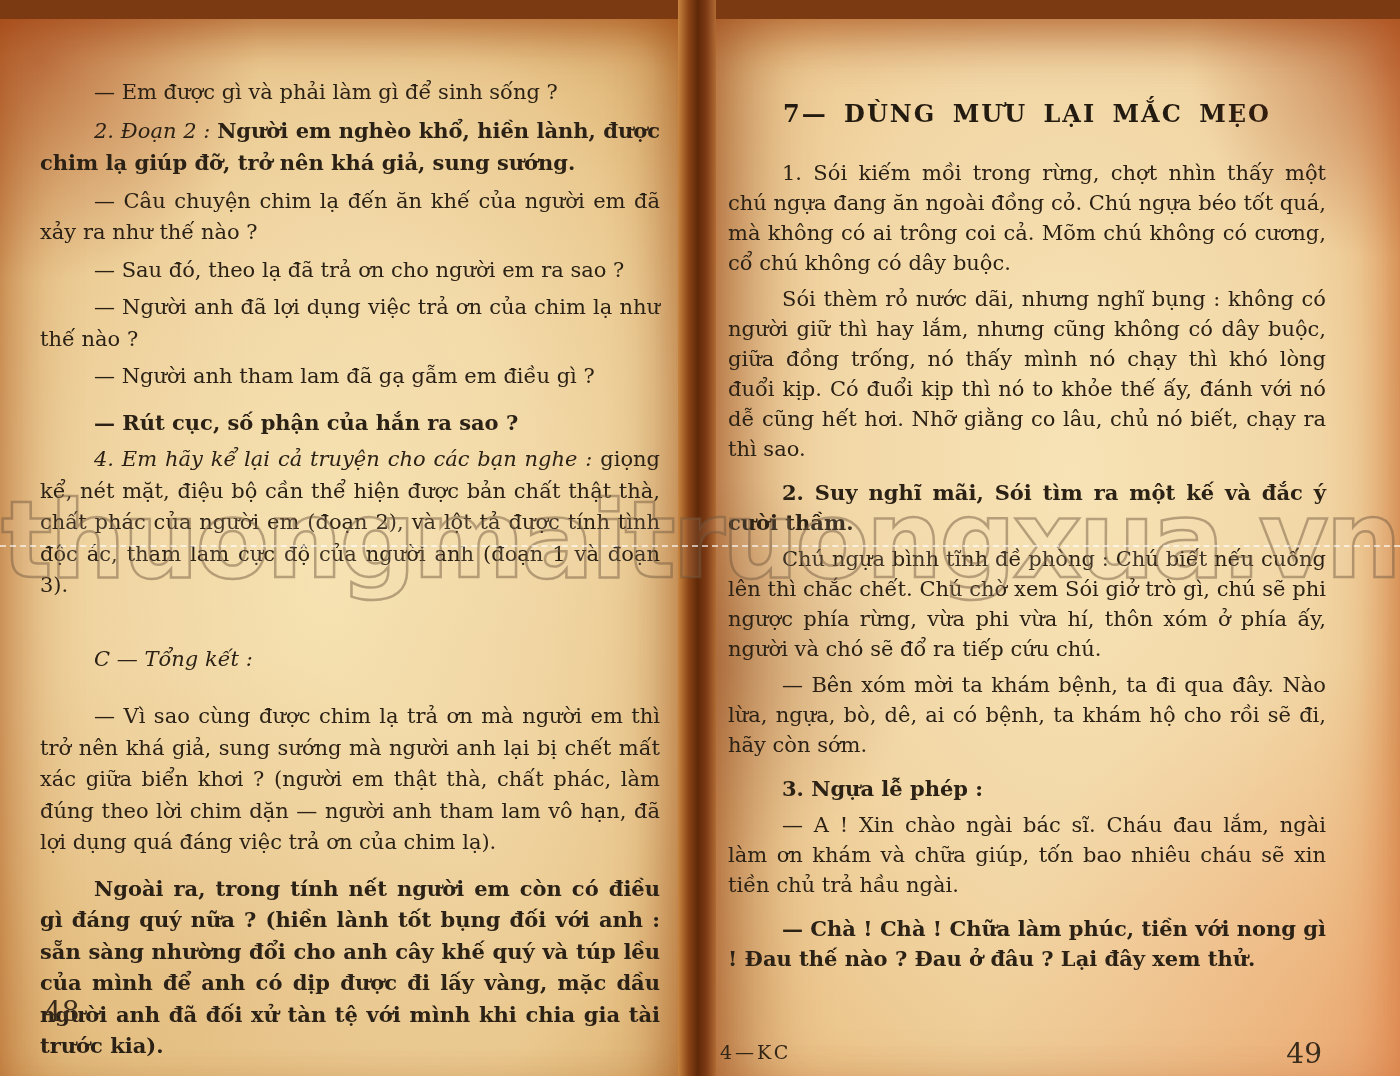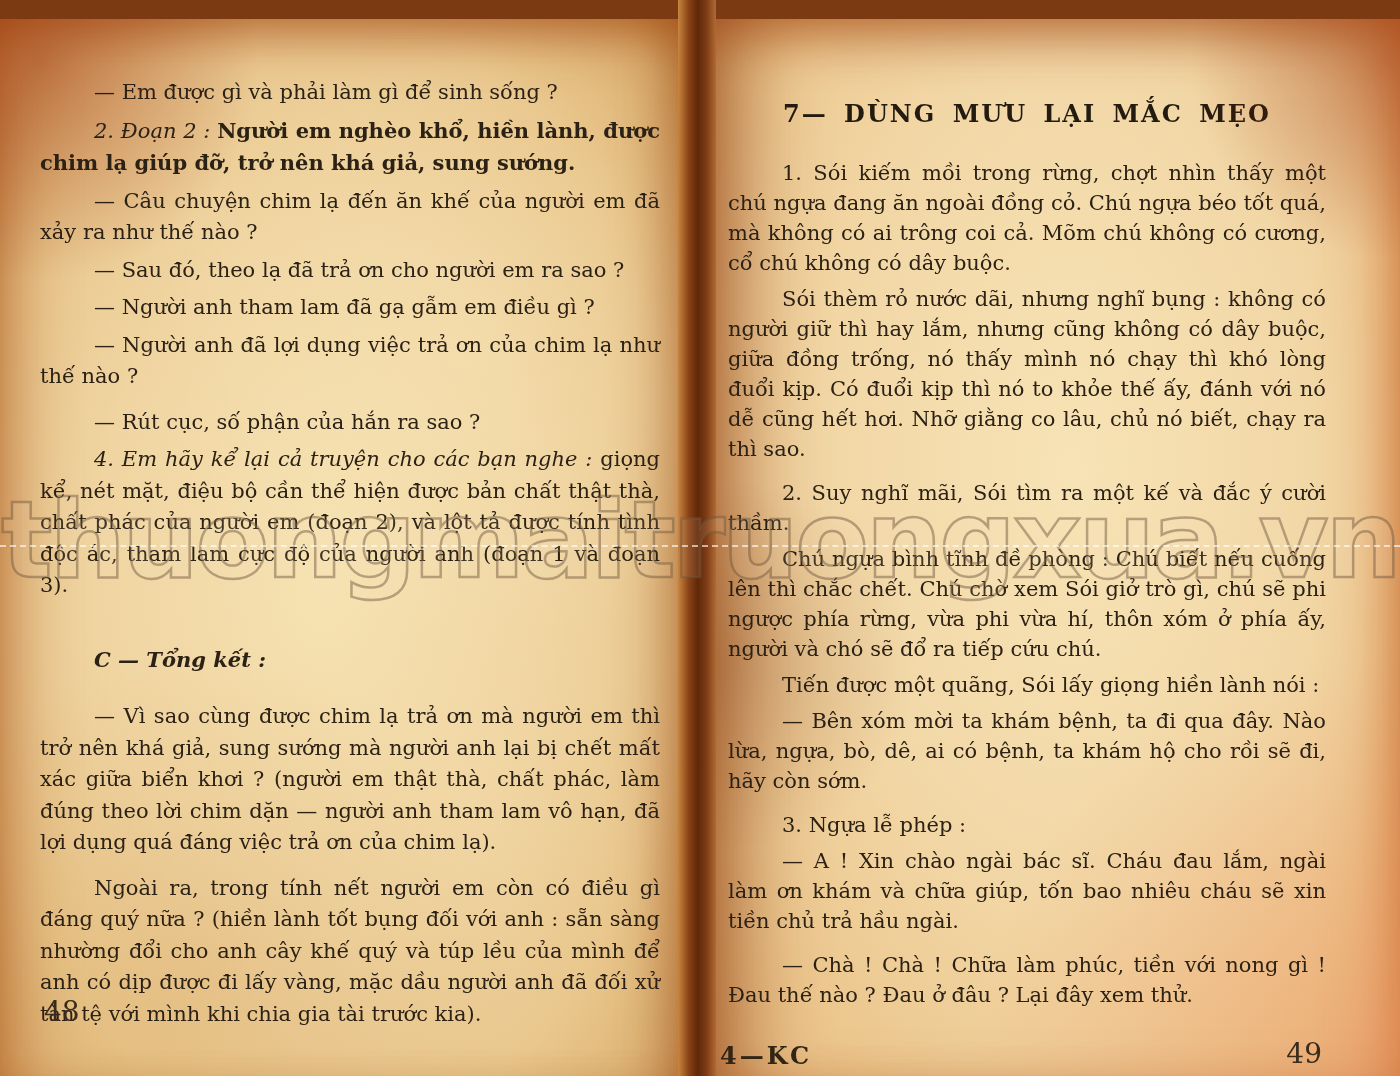--- a/index.html
+++ b/index.html
@@ -49,31 +49,31 @@
       radial-gradient(circle at 98% 4%, rgba(150,40,5,0.40), rgba(150,40,5,0) 16%),
       radial-gradient(circle at 2% 60%, rgba(120,45,8,0.22), rgba(120,45,8,0) 20%);
   }
   
   .content{position:relative;text-align:justify;}
   .left .content{padding:52px 18px 0 40px;font-size:21px;line-height:31.5px;}
   .right .content{padding:0 74px 0 12px;font-size:21px;line-height:30px;}
   .para{margin:6px 0;text-indent:54px;}
   .para .b{font-weight:700;}
   .para .i{font-style:italic;}
-  .para.tongket{margin:42px 0 26px;text-indent:54px;font-weight:700;}
-  .para.gap{margin-top:14px;}
+  .para.tongket{margin:42px 0 26px;text-indent:54px;font-weight:400;}
+  .para.gap{margin-top:14px;font-weight:bold;}
   .title{
     margin:0 0 30px;padding:80px 74px 0 12px;
     font-size:24px;font-weight:700;text-align:center;
     letter-spacing:2px;word-spacing:6px;color:#241b10;
   }
   .pagenum{position:absolute;font-size:28px;color:#3a2c1c;}
   .num-left{left:44px;top:976px;}
   .num-right{right:78px;top:1018px;font-weight:400;}
-  .printer-mark{position:absolute;left:4px;top:1022px;font-size:24px;font-weight:700;letter-spacing:3px;color:#312516;}
+  .printer-mark{position:absolute;left:4px;top:1022px;font-size:19px;font-weight:400;letter-spacing:3px;color:#312516;}
   
   .watermark{
     position:absolute;left:-14px;top:478px;width:1428px;height:130px;
     font-family:"DejaVu Sans","Liberation Sans",sans-serif;
     font-size:107px;font-weight:700;letter-spacing:-3px;
     text-align:center;white-space:nowrap;
     color:rgba(246,230,198,0.10);
     -webkit-text-stroke:2.5px rgba(112,88,62,0.48);
     pointer-events:none;z-index:5;
   }
@@ -87,41 +87,40 @@
 <body>
 
 <div class="book">
 
   <div class="page left">
     <div class="content">
         <p class="para"><span>— Em được gì và phải làm gì để sinh sống ?</span></p>
         <p class="para"><span class="i">2. Đoạn 2 : </span><span class="b">Người em nghèo khổ, hiền lành, được chim lạ giúp đỡ, trở nên khá giả, sung sướng.</span></p>
         <p class="para"><span>— Câu chuyện chim lạ đến ăn khế của người em đã xảy ra như thế nào ?</span></p>
         <p class="para"><span>— Sau đó, theo lạ đã trả ơn cho người em ra sao ?</span></p>
+        <p class="para"><span>— Người anh đã lợi dụng việc trả ơn của chim lạ như thế nào ?</span></p>
         <p class="para"><span>— Người anh tham lam đã gạ gẫm em điều gì ?</span></p>
-        <p class="para"><span>— Người anh đã lợi dụng việc trả ơn của chim lạ như thế nào ?</span></p>
         <p class="para gap"><span>— Rút cục, số phận của hắn ra sao ?</span></p>
         <p class="para"><span class="i">4. Em hãy kể lại cả truyện cho các bạn nghe : </span><span>giọng kể, nét mặt, điệu bộ cần thể hiện được bản chất thật thà, chất phác của người em (đoạn 2), và lột tả được tính tình độc ác, tham lam cực độ của người anh (đoạn 1 và đoạn 3).</span></p>
         <p class="para tongket"><span class="i">C — Tổng kết :</span></p>
         <p class="para"><span>— Vì sao cùng được chim lạ trả ơn mà người em thì trở nên khá giả, sung sướng mà người anh lại bị chết mất xác giữa biển khơi ? (người em thật thà, chất phác, làm đúng theo lời chim dặn — người anh tham lam vô hạn, đã lợi dụng quá đáng việc trả ơn của chim lạ).</span></p>
         <p class="para gap"><span>Ngoài ra, trong tính nết người em còn có điều gì đáng quý nữa ? (hiền lành tốt bụng đối với anh : sẵn sàng nhường đổi cho anh cây khế quý và túp lều của mình để anh có dịp được đi lấy vàng, mặc dầu người anh đã đối xử tàn tệ với mình khi chia gia tài trước kia).</span></p>
       </div>
     <div class="pagenum num-left">48</div>
   </div>
 
   <div class="gutter"></div>
 
   <div class="page right">
     <h1 class="title">7— DÙNG MƯU LẠI MẮC MẸO</h1>
     <div class="content">
         <p class="para"><span>1. Sói kiếm mồi trong rừng, chợt nhìn thấy một chú ngựa đang ăn ngoài đồng cỏ. Chú ngựa béo tốt quá, mà không có ai trông coi cả. Mõm chú không có cương, cổ chú không có dây buộc.</span></p>
         <p class="para"><span>Sói thèm rỏ nước dãi, nhưng nghĩ bụng : không có người giữ thì hay lắm, nhưng cũng không có dây buộc, giữa đồng trống, nó thấy mình nó chạy thì khó lòng đuổi kịp. Có đuổi kịp thì nó to khỏe thế ấy, đánh với nó dễ cũng hết hơi. Nhỡ giằng co lâu, chủ nó biết, chạy ra thì sao.</span></p>
         <p class="para gap"><span>2. Suy nghĩ mãi, Sói tìm ra một kế và đắc ý cười thầm.</span></p>
         <p class="para"><span>Chú ngựa bình tĩnh đề phòng : Chú biết nếu cuống lên thì chắc chết. Chú chờ xem Sói giở trò gì, chú sẽ phi ngược phía rừng, vừa phi vừa hí, thôn xóm ở phía ấy, người và chó sẽ đổ ra tiếp cứu chú.</span></p>
-        <p class="para"><span>Tiến được một quãng, Sói lấy giọng hiền lành nói :</span></p>
         <p class="para"><span>— Bên xóm mời ta khám bệnh, ta đi qua đây. Nào lừa, ngựa, bò, dê, ai có bệnh, ta khám hộ cho rồi sẽ đi, hãy còn sớm.</span></p>
         <p class="para gap"><span>3. Ngựa lễ phép :</span></p>
         <p class="para"><span>— A ! Xin chào ngài bác sĩ. Cháu đau lắm, ngài làm ơn khám và chữa giúp, tốn bao nhiêu cháu sẽ xin tiền chủ trả hầu ngài.</span></p>
         <p class="para gap"><span>— Chà ! Chà ! Chữa làm phúc, tiền với nong gì ! Đau thế nào ? Đau ở đâu ? Lại đây xem thử.</span></p>
       </div>
     <div class="printer-mark">4—KC</div>
     <div class="pagenum num-right">49</div>
   </div>
 
   <div class="watermark">thuongmaitruongxua.vn</div>

